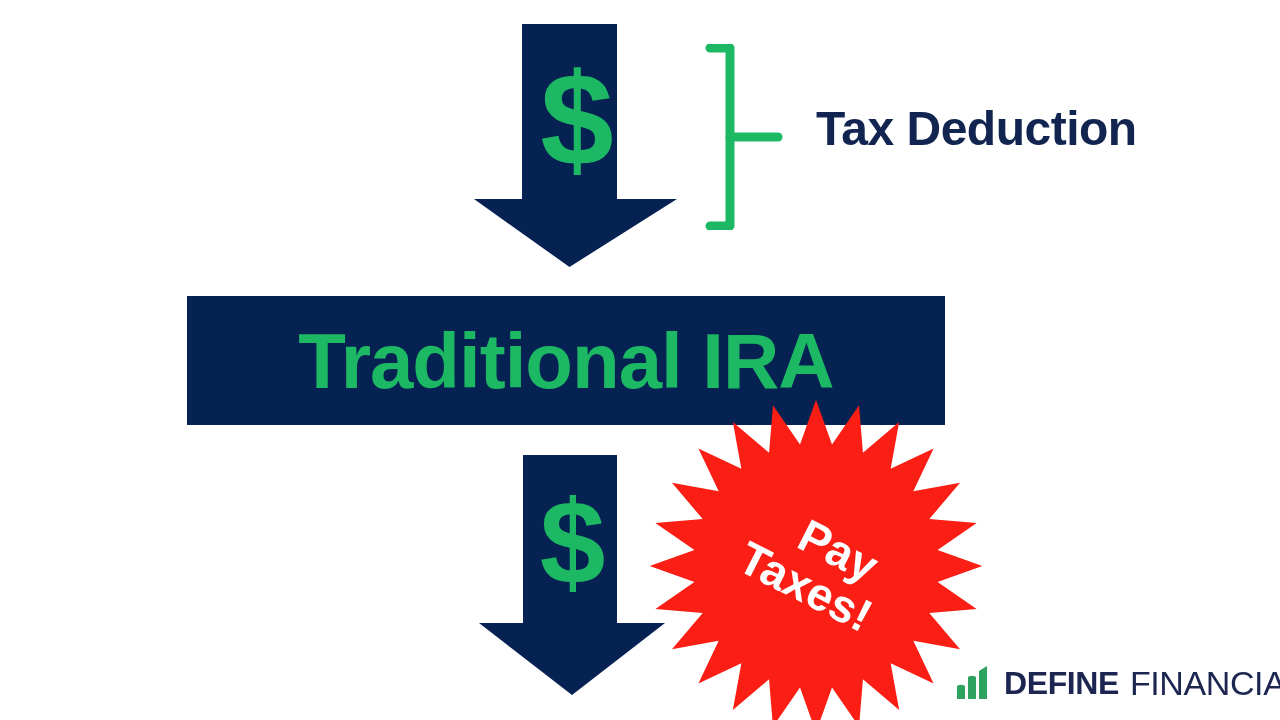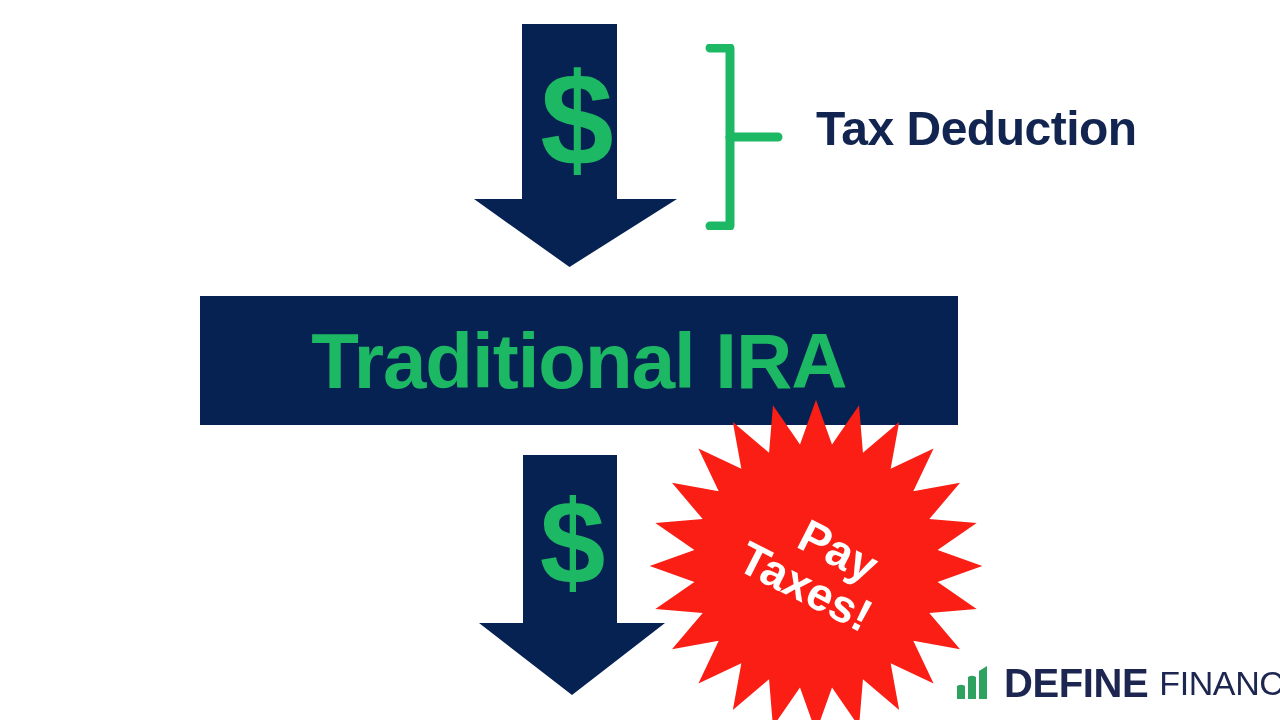--- a/index.html
+++ b/index.html
@@ -78,21 +78,21 @@
     font-size: 48px;
     font-weight: bold;
     color: #122450;
     letter-spacing: -0.5px;
     white-space: nowrap;
   }
 
   
   #ira-banner {
     position: absolute;
-    left: 200px;
+    left: 187px;
     top: 296px;
     width: 758px;
     height: 129px;
     background: #062253;
     display: flex;
     align-items: center;
     justify-content: center;
   }
   #ira-banner-label {
     color: #1DB863;
@@ -142,21 +142,21 @@
     top: 660px;
     height: 46px;
     display: flex;
     align-items: center;
   }
   #brand-logo-mark {
     margin-right: 9px;
     display: block;
   }
   #brand-name-bold {
-    font-size: 40px;
+    font-size: 32px;
     font-weight: bold;
     color: #1C2650;
     letter-spacing: -0.4px;
     line-height: 1;
   }
   #brand-name-light {
     font-size: 34px;
     font-weight: normal;
     color: #1C2650;
     letter-spacing: -0.4px;

